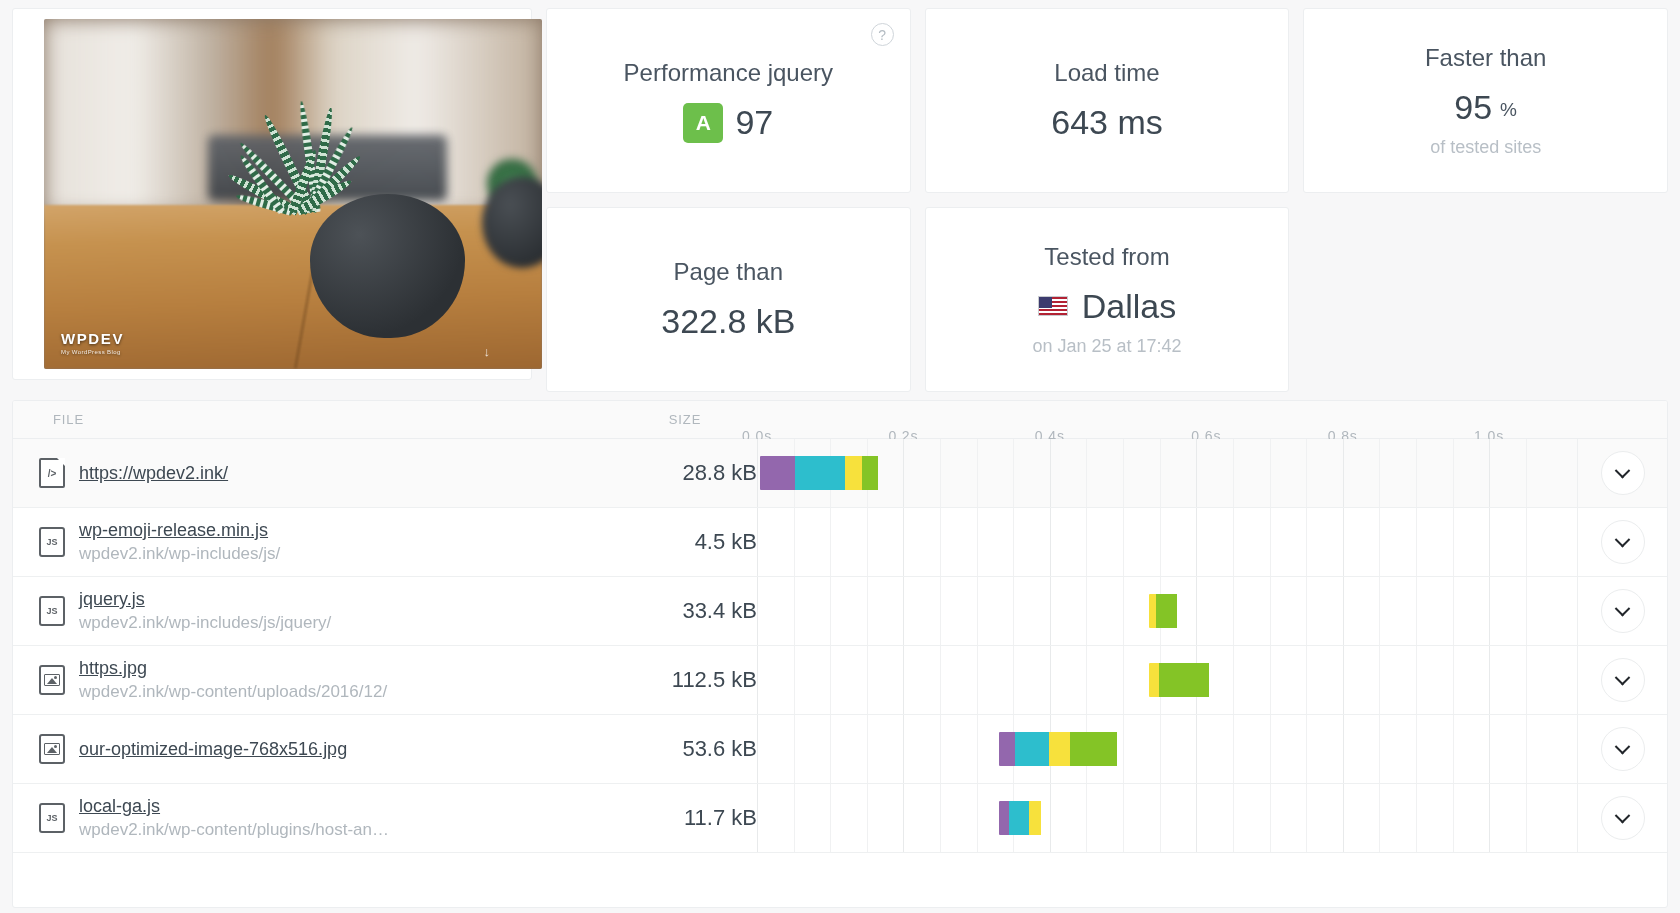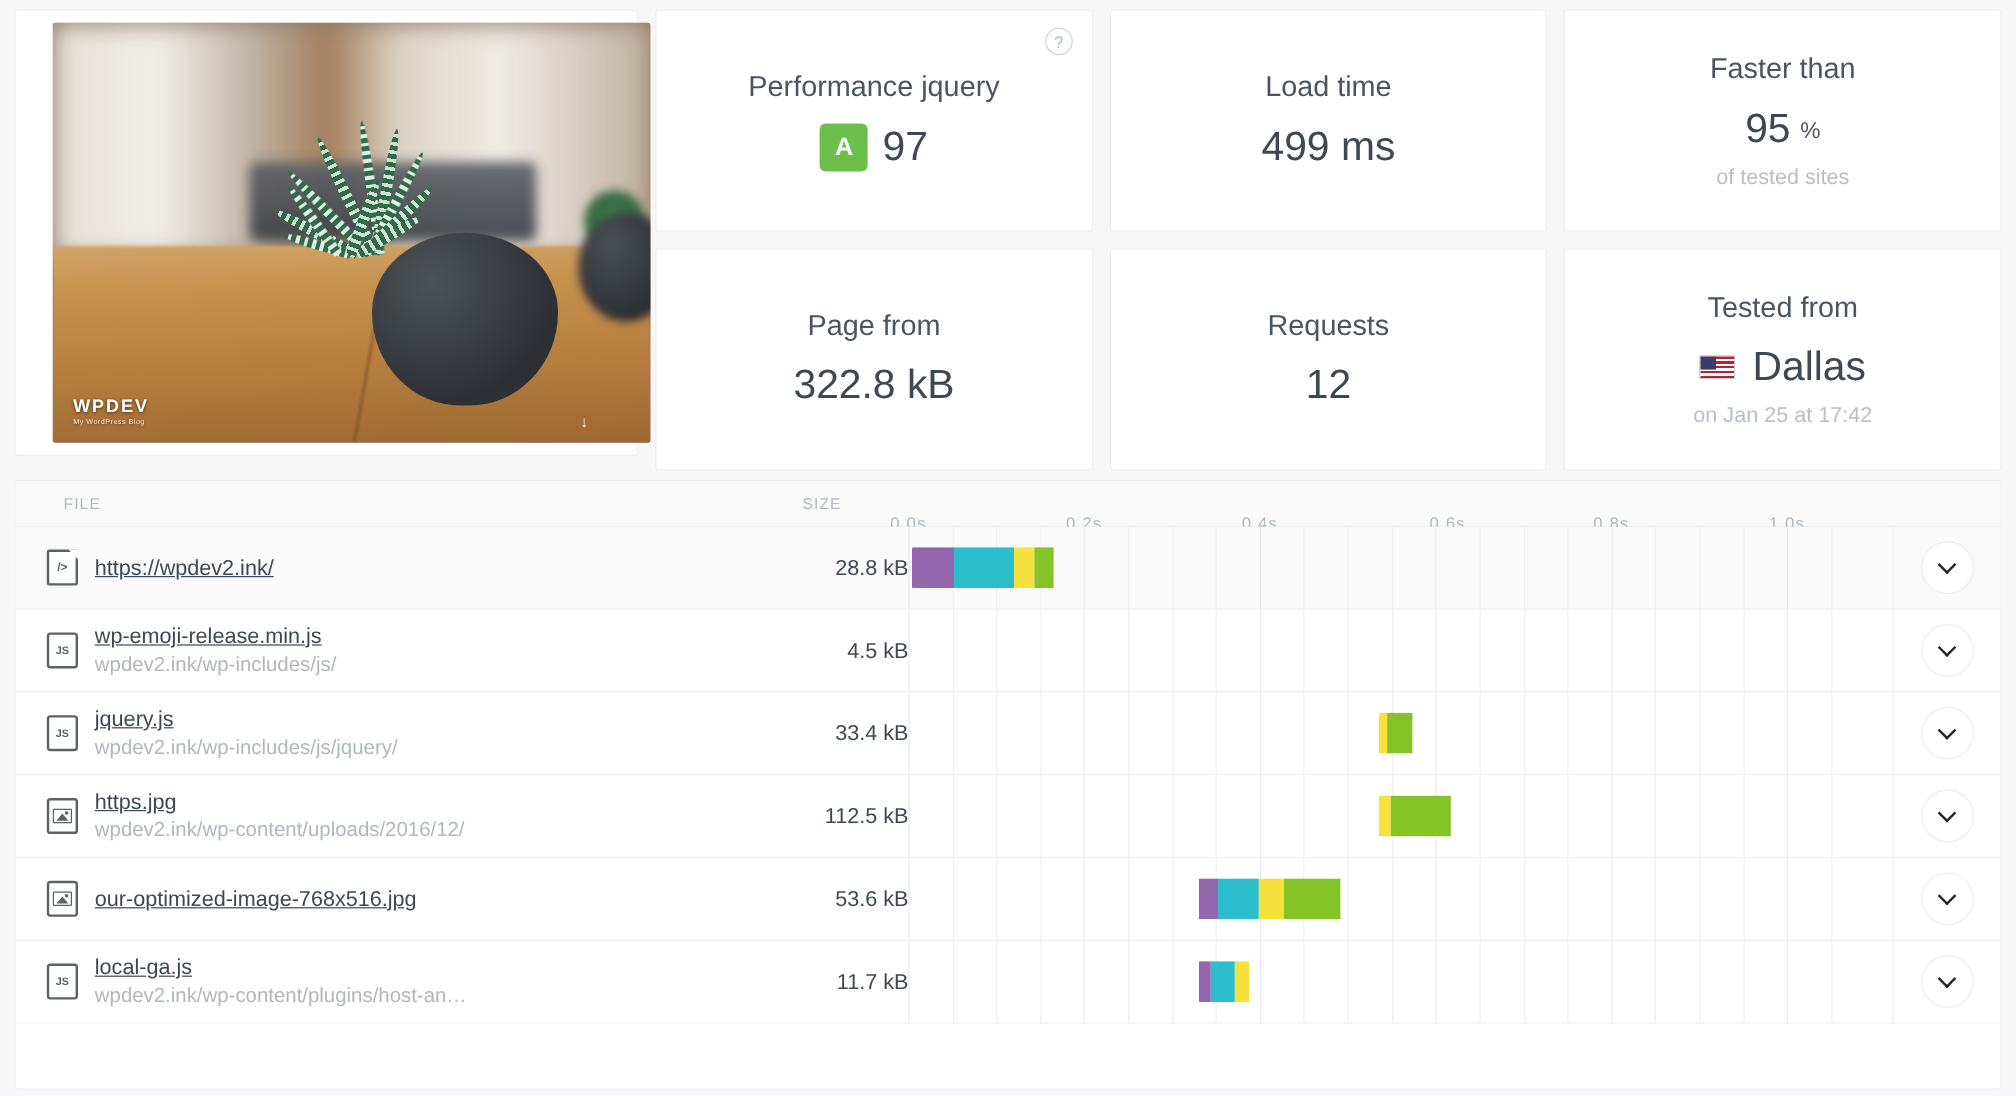--- a/index.html
+++ b/index.html
@@ -224,21 +224,21 @@
     content:''; position:absolute; right:2px; top:1px; width:3px;height:3px;
     border-radius:50%; background:#5c6166;
   }
   .fnames { min-width: 0; }
   .fname {
     font-size: 18px; color: #3d4852; text-decoration: underline;
     cursor: pointer; display: inline-block;
   }
   .fpath { font-size: 17px; color: #b0b7bd; margin-top: 3px; }
   .cell-size {
-    width: 144px; text-align: right; font-size: 18px; color: #3d4852;
+    width: 144px; text-align: right; font-size: 22px; color: #3d4852;
     display:flex; align-items:center; justify-content:flex-end;
   }
   .cell-time {
     flex: 1; position: relative;
   }
   .gridlines { position:absolute; inset:0; }
   .gridlines .gl { position: absolute; top: 0; bottom: 0; width: 1px; background: #f0f1f2; }
   .gridlines .gl.major { background: #e8eaeb; }
   .bar {
     position: absolute; top: 50%; transform: translateY(-50%);
@@ -305,41 +305,37 @@
         <div class="help-icon">?</div>
         <div class="stat-label">Performance jquery</div>
         <div class="stat-value">
           <span class="grade-badge">A</span>
           <span>97</span>
         </div>
       </div>
 
       <div class="stat-card">
         <div class="stat-label">Load time</div>
-        <div class="stat-value">499 ms</div>
+        <div class="stat-value">643 ms</div>
       </div>
 
       <div class="stat-card">
         <div class="stat-label">Faster than</div>
         <div class="stat-value">
           <span>95</span>
           <span class="pct-unit">%</span>
         </div>
         <div class="stat-sub">of tested sites</div>
       </div>
 
       <div class="stat-card">
-        <div class="stat-label">Page from</div>
+        <div class="stat-label">Page than</div>
         <div class="stat-value">322.8 kB</div>
       </div>
 
-      <div class="stat-card">
-        <div class="stat-label">Requests</div>
-        <div class="stat-value">12</div>
-      </div>
 
       <div class="stat-card">
         <div class="stat-label">Tested from</div>
         <div class="stat-value tested-line">
           <span class="flag"></span>
           <span>Dallas</span>
         </div>
         <div class="stat-sub">on Jan 25 at 17:42</div>
       </div>
 

